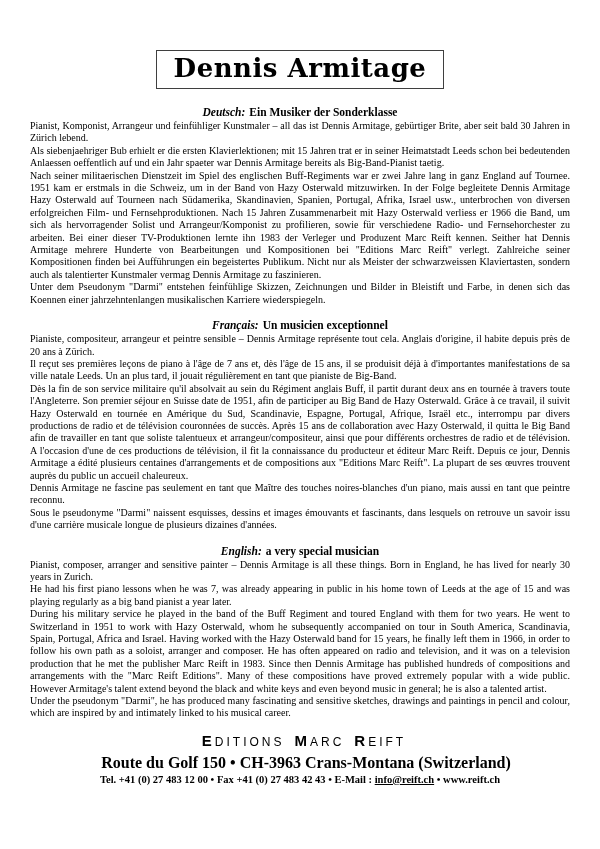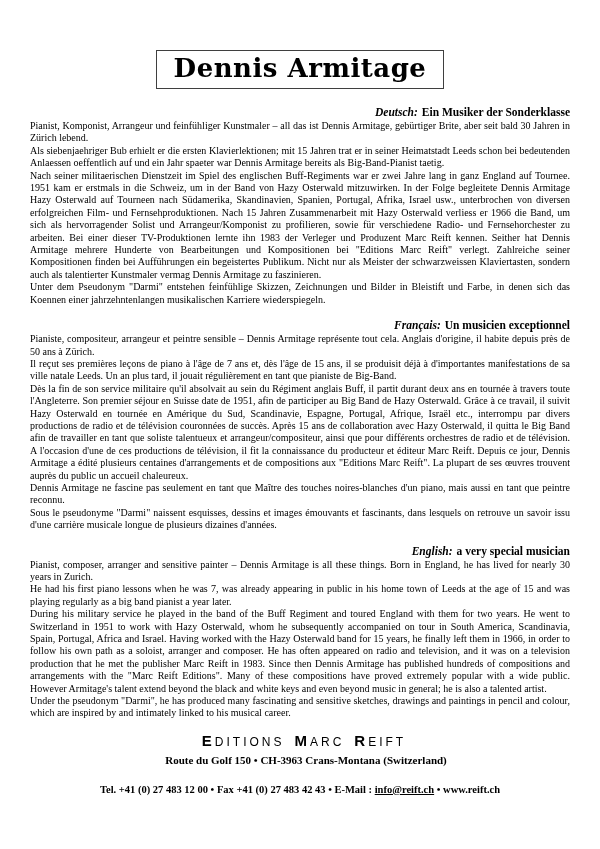--- a/index.html
+++ b/index.html
@@ -34,21 +34,21 @@
     margin: 17px 30px 0;
     font-size: 10px;
     line-height: 12.4px;
     text-align: justify;
   }
   .sec-head {
     font-size: 11.5px;
     line-height: 13px;
     margin: 13px 0 1px;
     font-weight: bold;
-    text-align: right;
+    text-align: center;
   }
   section:first-child .sec-head { margin-top: 0; }
   .lang {
     font-style: italic;
     margin-right: 4px;
   }
   .content p { margin: 0; }
   footer {
     text-align: center;
     margin-top: 12px;
@@ -62,28 +62,28 @@
     letter-spacing: 3px;
     margin-top: 1px;
     white-space: nowrap;
     margin-left: 8px;
   }
   .wm-word { margin: 0 5px; }
   .wm-lead { font-size: 15px; font-weight: bold; }
   .wm-rest { font-size: 12px; font-weight: normal; }
   .address {
     font-weight: bold;
-    font-size: 11px;
+    font-size: 16px;
     margin-top: 4px;
     padding-left: 12px;
   }
   .contact {
     font-weight: bold;
     font-size: 10.5px;
-    margin-top: 18px;
+    margin-top: 2px;
   }
   .email {
     color: #000;
     text-decoration: underline;
     cursor: pointer;
   }
 </style>
 </head>
 <body>
 
@@ -102,21 +102,21 @@
       <p>Pianist, Komponist, Arrangeur und feinfühliger Kunstmaler – all das ist Dennis Armitage, gebürtiger Brite, aber seit bald 30 Jahren in Zürich lebend.</p>
       <p>Als siebenjaehriger Bub erhielt er die ersten Klavierlektionen; mit 15 Jahren trat er in seiner Heimatstadt Leeds schon bei bedeutenden Anlaessen oeffentlich auf und ein Jahr spaeter war Dennis Armitage bereits als Big-Band-Pianist taetig.</p>
       <p>Nach seiner militaerischen Dienstzeit im Spiel des englischen Buff-Regiments war er zwei Jahre lang in ganz England auf Tournee. 1951 kam er erstmals in die Schweiz, um in der Band von Hazy Osterwald mitzuwirken. In der Folge begleitete Dennis Armitage Hazy Osterwald auf Tourneen nach Südamerika, Skandinavien, Spanien, Portugal, Afrika, Israel usw., unterbrochen von diversen erfolgreichen Film- und Fernsehproduktionen. Nach 15 Jahren Zusammenarbeit mit Hazy Osterwald verliess er 1966 die Band, um sich als hervorragender Solist und Arrangeur/Komponist zu profilieren, sowie für verschiedene Radio- und Fernsehorchester zu arbeiten. Bei einer dieser TV-Produktionen lernte ihn 1983 der Verleger und Produzent Marc Reift kennen. Seither hat Dennis Armitage mehrere Hunderte von Bearbeitungen und Kompositionen bei "Editions Marc Reift" verlegt. Zahlreiche seiner Kompositionen finden bei Aufführungen ein begeistertes Publikum. Nicht nur als Meister der schwarzweissen Klaviertasten, sondern auch als talentierter Kunstmaler vermag Dennis Armitage zu faszinieren.</p>
       <p>Unter dem Pseudonym "Darmi" entstehen feinfühlige Skizzen, Zeichnungen und Bilder in Bleistift und Farbe, in denen sich das Koennen einer jahrzehntenlangen musikalischen Karriere wiederspiegeln.</p>
     </section>
 
     <section>
       <h2 class="sec-head">
         <span class="lang">Français:</span><span>Un musicien exceptionnel</span>
       </h2>
-      <p>Pianiste, compositeur, arrangeur et peintre sensible – Dennis Armitage représente tout cela. Anglais d'origine, il habite depuis près de 50 ans à Zürich.</p>
+      <p>Pianiste, compositeur, arrangeur et peintre sensible – Dennis Armitage représente tout cela. Anglais d'origine, il habite depuis près de 20 ans à Zürich.</p>
       <p>Il reçut ses premières leçons de piano à l'âge de 7 ans et, dès l'âge de 15 ans, il se produisit déjà à d'importantes manifestations de sa ville natale Leeds. Un an plus tard, il jouait régulièrement en tant que pianiste de Big-Band.</p>
       <p>Dès la fin de son service militaire qu'il absolvait au sein du Régiment anglais Buff, il partit durant deux ans en tournée à travers toute l'Angleterre. Son premier séjour en Suisse date de 1951, afin de participer au Big Band de Hazy Osterwald. Grâce à ce travail, il suivit Hazy Osterwald en tournée en Amérique du Sud, Scandinavie, Espagne, Portugal, Afrique, Israël etc., interrompu par divers productions de radio et de télévision couronnées de succès. Après 15 ans de collaboration avec Hazy Osterwald, il quitta le Big Band afin de travailler en tant que soliste talentueux et arrangeur/compositeur, ainsi que pour différents orchestres de radio et de télévision. A l'occasion d'une de ces productions de télévision, il fit la connaissance du producteur et éditeur Marc Reift. Depuis ce jour, Dennis Armitage a édité plusieurs centaines d'arrangements et de compositions aux "Editions Marc Reift". La plupart de ses œuvres trouvent auprès du public un accueil chaleureux.</p>
       <p>Dennis Armitage ne fascine pas seulement en tant que Maître des touches noires-blanches d'un piano, mais aussi en tant que peintre reconnu.</p>
       <p>Sous le pseudonyme "Darmi" naissent esquisses, dessins et images émouvants et fascinants, dans lesquels on retrouve un savoir issu d'une carrière musicale longue de plusieurs dizaines d'années.</p>
     </section>
 
     <section>
       <h2 class="sec-head">
         <span class="lang">English:</span><span>a very special musician</span>
       </h2>

